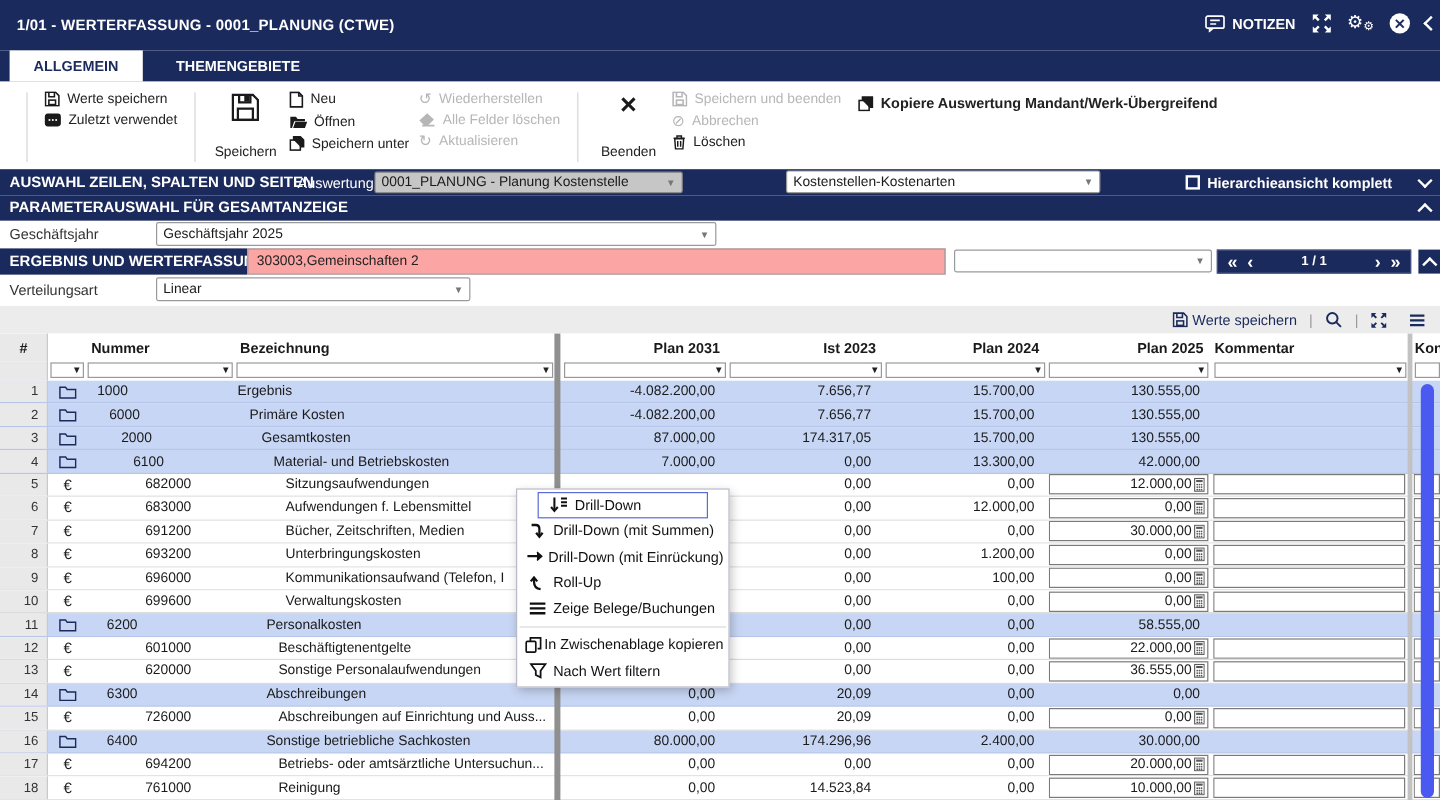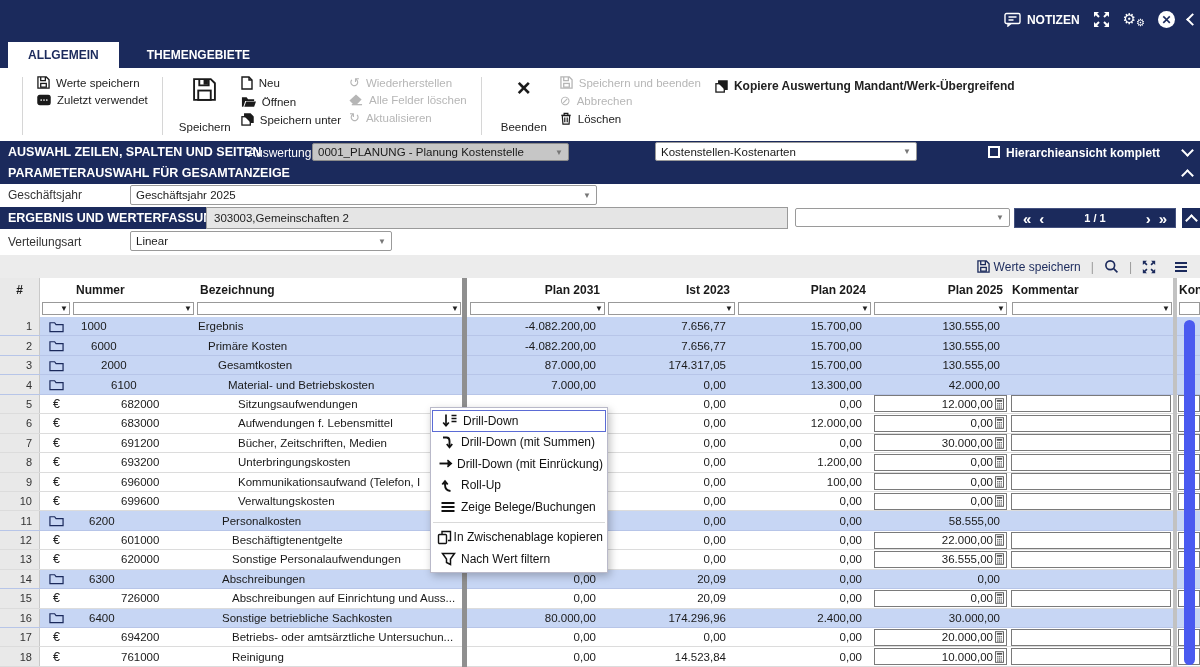--- a/index.html
+++ b/index.html
@@ -44,21 +44,21 @@
   .sel{box-sizing:border-box;display:flex;align-items:center;justify-content:space-between;background:#fff;border:1px solid #9a9a9a;border-radius:2px;font-size:11.5px;color:#1a1a1a;padding:0 5px;}
   .sel .arrow{color:#777;font-size:8px;}
   .sel.gray{background:#c6c6c6;border-color:#8a8a8a;}
   .checkbox{width:12px;height:12px;border:2px solid #fff;background:transparent;display:inline-block;box-sizing:border-box;}
 
   .white-row{position:absolute;left:0;width:1200px;background:#fff;}
   .row-label{position:absolute;left:8px;font-size:12px;color:#333;}
 
   .erg-bar{top:207px;height:22px;background:#fff;}
   .erg-title{position:absolute;left:0;top:0;height:22px;width:206px;background:#1b2a5c;color:#fff;display:flex;align-items:center;padding-left:8px;box-sizing:border-box;}
-  .erg-gray{position:absolute;left:206px;top:0;height:22px;width:582px;background:#e5e5e5;border:1px solid #9a9a9a;box-sizing:border-box;display:flex;align-items:center;padding:0 7px;font-size:11.5px;color:#222;}
+  .erg-gray{position:absolute;left:206px;top:0;height:22px;width:582px;background:#fca5a5;border:1px solid #9a9a9a;box-sizing:border-box;display:flex;align-items:center;padding:0 7px;font-size:11.5px;color:#222;}
   .pager{position:absolute;left:1014px;top:1px;width:162px;height:20px;background:#1b2a5c;border:1px solid #44517f;box-sizing:border-box;color:#fff;display:flex;align-items:center;justify-content:space-between;padding:0 8px;font-weight:bold;}
   .pager .pg{font-size:15px;line-height:1;cursor:pointer;}
   .pager .pg-num{font-size:11px;font-weight:bold;}
   .up-box{position:absolute;left:1182px;top:1px;width:18px;height:20px;background:#1b2a5c;display:flex;align-items:center;justify-content:center;}
 
   
   .grid-strip{position:absolute;top:255px;left:0;width:1200px;height:23px;background:#ececec;display:flex;align-items:center;justify-content:flex-end;gap:10px;padding-right:12px;box-sizing:border-box;color:#1b2a5c;}
   .grid-strip .lbl{font-size:12px;display:flex;align-items:center;gap:4px;}
   .strip-sep{color:#999;font-size:12px;}
 
@@ -93,29 +93,30 @@
 
   .vdiv1{position:absolute;left:462px;top:278px;width:5px;height:389px;background:#8f8f8f;}
   .vdiv2{position:absolute;left:1173px;top:278px;width:4px;height:389px;background:#c2c2c2;}
   .vscroll{position:absolute;left:1184px;top:320px;width:11px;height:345px;background:#4a5af0;border-radius:6px;}
 
   
   .cmenu{position:absolute;left:430px;top:407px;width:178px;background:#fff;border:1px solid #b9b9c9;box-shadow:2px 3px 8px rgba(0,0,0,.25);padding:2px 0;box-sizing:border-box;}
   .mitem{display:flex;align-items:center;height:21.5px;padding:0 4px;box-sizing:border-box;}
   .mitem .micon{width:26px;display:flex;justify-content:center;color:#111;}
   .mitem .mlabel{font-size:12px;color:#111;white-space:nowrap;}
-  .mitem.hl{border:1px solid #5b6bd5;margin:0 1px;}
+  .mitem.hl{border:1px solid #5b6bd5;margin:0 17px;}
   .menu-sep{height:1px;background:#d9d9d9;margin:4px 2px;}
 </style>
 </head>
 <body>
 
 <div id="app">
 
   <div class="titlebar">
+    <div class="title-text">1/01 - WERTERFASSUNG - 0001_PLANUNG (CTWE)</div>
     <div class="title-icons">
       <div class="notizen">
         <span>
           <svg width="17" height="15" viewBox="0 0 17 15" fill="none" stroke="#fff" stroke-width="1.4">
             <rect x="1" y="1.5" width="15" height="10" rx="1.5"></rect>
               <path d="M4 11.5 L4 14 L7 11.5"></path>
               <path d="M4.5 5 h8 M4.5 8 h5"></path>
           </svg>
         </span>
         <span>NOTIZEN</span>

